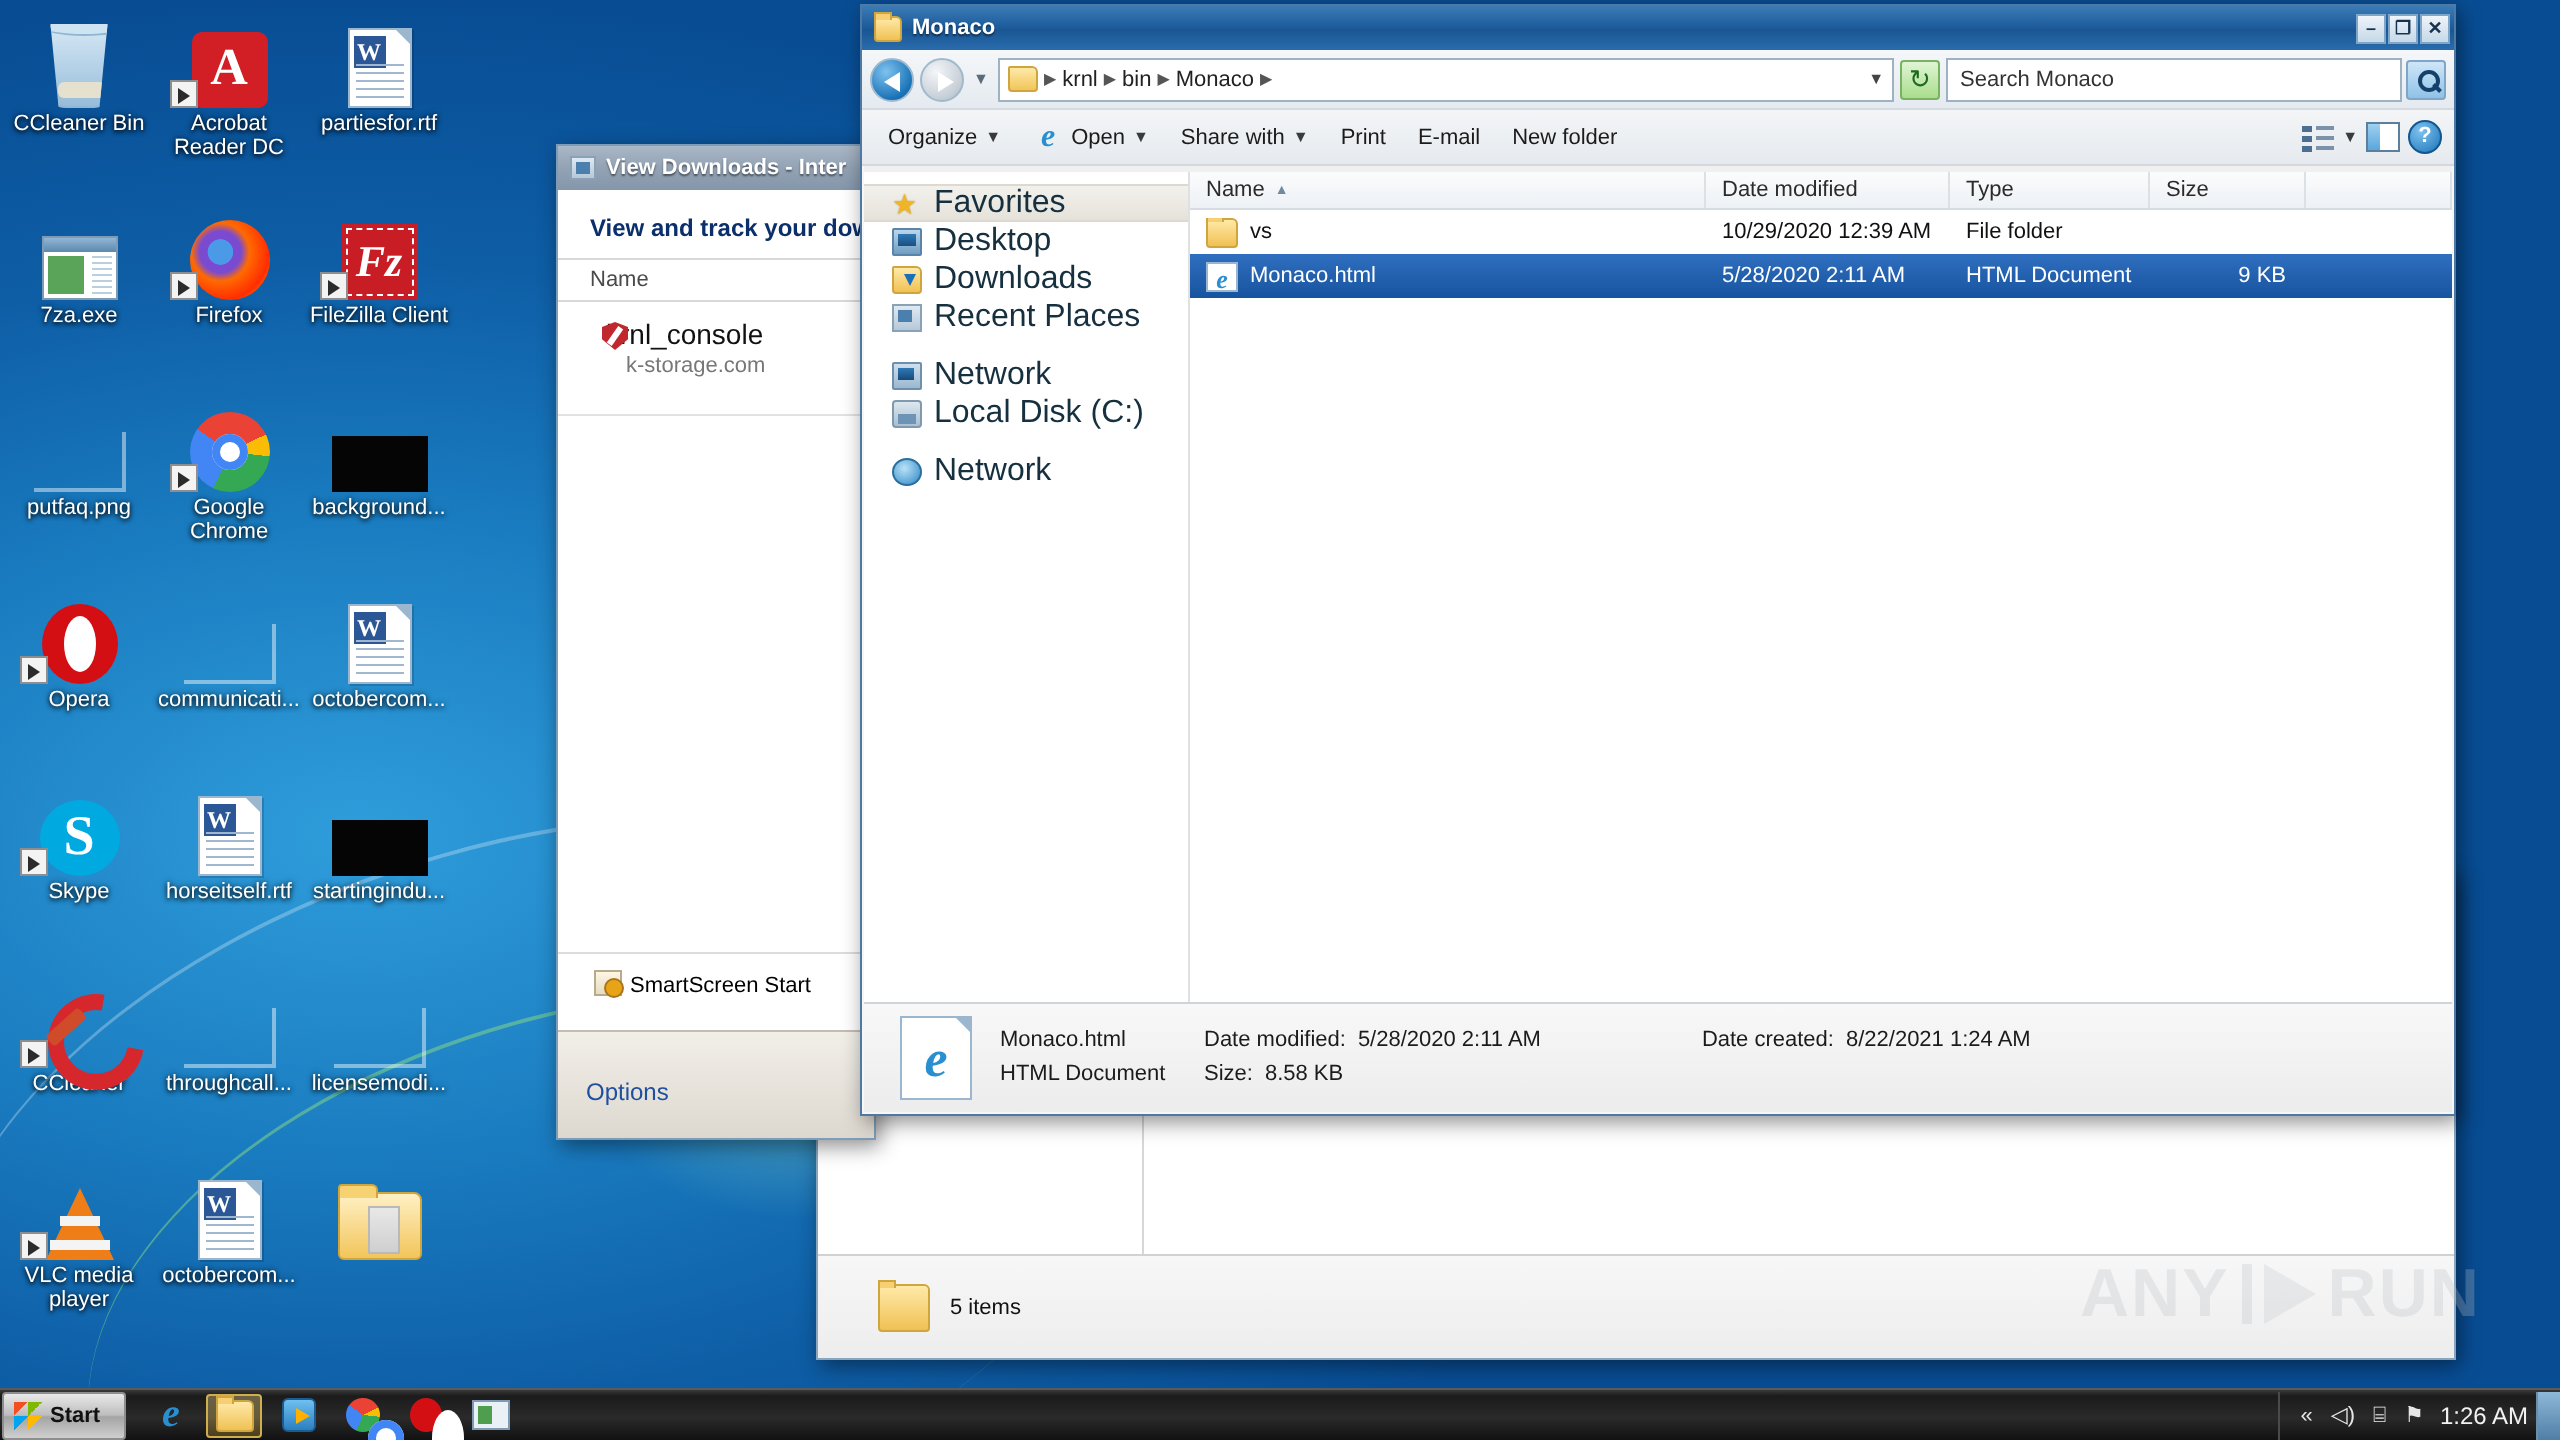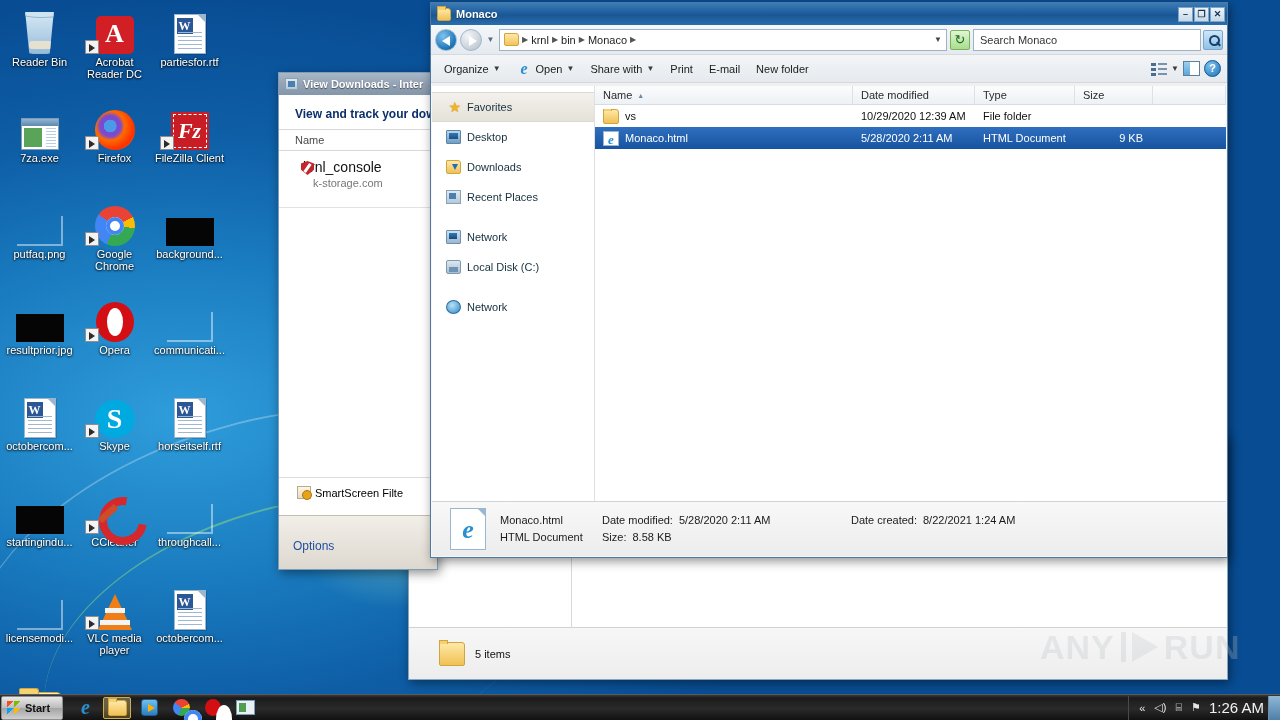--- a/index.html
+++ b/index.html
@@ -213,21 +213,21 @@
   .viewicon:after{content:"";position:absolute;left:7px;top:1px;width:9px;height:2px;background:#7b93aa;
       box-shadow:0 5px 0 #7b93aa, 0 10px 0 #7b93aa;}
   .panebtn{ width:17px;height:15px; border:1px solid #5d7f9e; background:#fff; display:flex; cursor:pointer;}
   .panebtn i{ display:block; width:6px; background:linear-gradient(180deg,#9fd0f0,#5aa6dc); }
   .helpbtn{ width:17px;height:17px; border-radius:50%; background:radial-gradient(circle at 35% 30%,#7fc2ef,#1b74b8);
       border:1px solid #11568f; color:#fff; font-size:11px; font-weight:bold; text-align:center; line-height:15px; cursor:pointer;}
 
   .body-split{ position:absolute; left:1px; right:1px; top:83px; bottom:56px; display:flex; background:#fff;}
   .navpane{ width:163px; background:#fff; border-right:1px solid #e0e0e0; padding-top:6px; overflow:hidden;}
   .navgrp{ margin-bottom:10px; }
-  .navrow{ height:30px; display:flex; align-items:center; gap:6px; padding-left:14px; font-size:11px; color:#16303f; cursor:pointer;text-align:right;}
+  .navrow{ height:19px; display:flex; align-items:center; gap:6px; padding-left:14px; font-size:16px; color:#16303f; cursor:pointer;}
   .navrow.child{ }
   .navrow.sel{ background:linear-gradient(180deg,#f3f1ec,#e5e2da); border-top:1px solid #ddd9d1; border-bottom:1px solid #ddd9d1;}
   .ni{ width:15px;height:14px; flex:none; position:relative;}
   .ni-star{ background:
       conic-gradient(from 0deg,transparent 0) ; }
   .ni-star:after{ content:"\2605"; position:absolute; inset:0; color:#f0b429; font-size:14px; line-height:14px; text-shadow:0 0 1px #b8860b;}
   .ni-desktop{ background:linear-gradient(180deg,#bcd6ea,#6f9dc2); border:1px solid #5a84a8; border-radius:1px;}
   .ni-desktop:after{content:"";position:absolute;left:2px;top:2px;right:2px;bottom:4px;background:linear-gradient(180deg,#2e79b5,#1b4f80);}
   .ni-dl{ background:linear-gradient(180deg,#ffe9a8,#f0c154); border:1px solid #cfa63e; border-radius:1px 3px 2px 2px;}
   .ni-dl:after{content:"";position:absolute;left:5px;top:3px;border-left:3px solid transparent;border-right:3px solid transparent;border-top:6px solid #1d6fb8;}
@@ -299,38 +299,38 @@
         linear-gradient(135deg,#7fba00 50%, transparent 50%) no-repeat 7px 0/7px 7px,
         linear-gradient(135deg,#00a4ef 50%, transparent 50%) no-repeat 0 7px/7px 7px,
         linear-gradient(135deg,#ffb900 50%, transparent 50%) no-repeat 7px 7px/7px 7px;}
   .qlaunch{ display:flex; align-items:center; gap:4px; margin-left:8px; }
   .tbtn{ width:28px;height:22px; border:1px solid transparent; border-radius:2px;
       display:flex; align-items:center; justify-content:center; cursor:pointer;}
   .tbtn.active{ border-color:#cfae4e; background:linear-gradient(180deg,rgba(255,230,150,.35),rgba(180,140,40,.35));}
   .tray{ margin-left:auto; display:flex; align-items:center; gap:9px; padding-right:4px;
       border-left:1px solid #4a4a4a; padding-left:10px; height:24px;}
   .tray .ti{ color:#e7e7e7; font-size:11px; cursor:pointer; }
-  #clock{ color:#f2f2f2; font-size:15px; padding:0 4px; cursor:default;}
+  #clock{ color:#f2f2f2; font-size:12px; padding:0 4px; cursor:default;}
   #showdesktop{ width:12px; height:24px; background:linear-gradient(180deg,#8fb8d8,#4f7ea6); border-left:1px solid #6d8ea8; cursor:pointer;}
 </style>
 </head>
 <body>
 
 <div id="desktop">
   <div class="swoosh"></div>
   <div class="swoosh2"></div>
   <div class="glow"></div>
 </div>
 
 <div id="icon-grid">
     <div class="dicon">
       <div class="glyph">
         <div class="ic ic-recycle"></div>
       </div>
-      <div class="lbl">Reader Bin</div>
+      <div class="lbl">CCleaner Bin</div>
     </div>
     <div class="dicon">
       <div class="glyph">
         <div class="ic ic-acro"></div>
         <span class="shortcut-arrow"></span>
       </div>
       <div class="lbl">Acrobat Reader DC</div>
     </div>
     <div class="dicon">
       <div class="glyph">
@@ -378,26 +378,20 @@
         <div class="ic ic-chrome"></div>
         <span class="shortcut-arrow"></span>
       </div>
       <div class="lbl">Google Chrome</div>
     </div>
     <div class="dicon">
       <div class="glyph">
         <div class="ic ic-black"></div>
       </div>
       <div class="lbl">background...</div>
-    </div>
-    <div class="dicon">
-      <div class="glyph">
-        <div class="ic ic-black"></div>
-      </div>
-      <div class="lbl">resultprior.jpg</div>
     </div>
     <div class="dicon">
       <div class="glyph">
         <div class="ic ic-opera"></div>
         <span class="shortcut-arrow"></span>
       </div>
       <div class="lbl">Opera</div>
     </div>
     <div class="dicon">
       <div class="glyph">
@@ -494,21 +488,21 @@
   </div>
   <div class="hdr">View and track your dow</div>
   <div class="colhdr">Name</div>
   <div class="dlrow">
     <span class="shield"></span>
     <div class="dlname">krnl_console</div>
     <div class="dlsrc">k-storage.com</div>
   </div>
   <div class="sep"></div>
   <div class="smart">
-    <span class="sf-icon"></span><span>SmartScreen Filte</span>
+    <span class="sf-icon"></span><span>SmartScreen Start</span>
   </div>
   <div class="foot"></div>
   <a href="#" class="optlink">Options</a>
 </div>
 
 <div class="win" id="win-monaco">
 
   <div class="titlebar">
     <span class="fi fi-folder" style="width:14px;height:13px"></span>
     <span class="t">Monaco</span>

